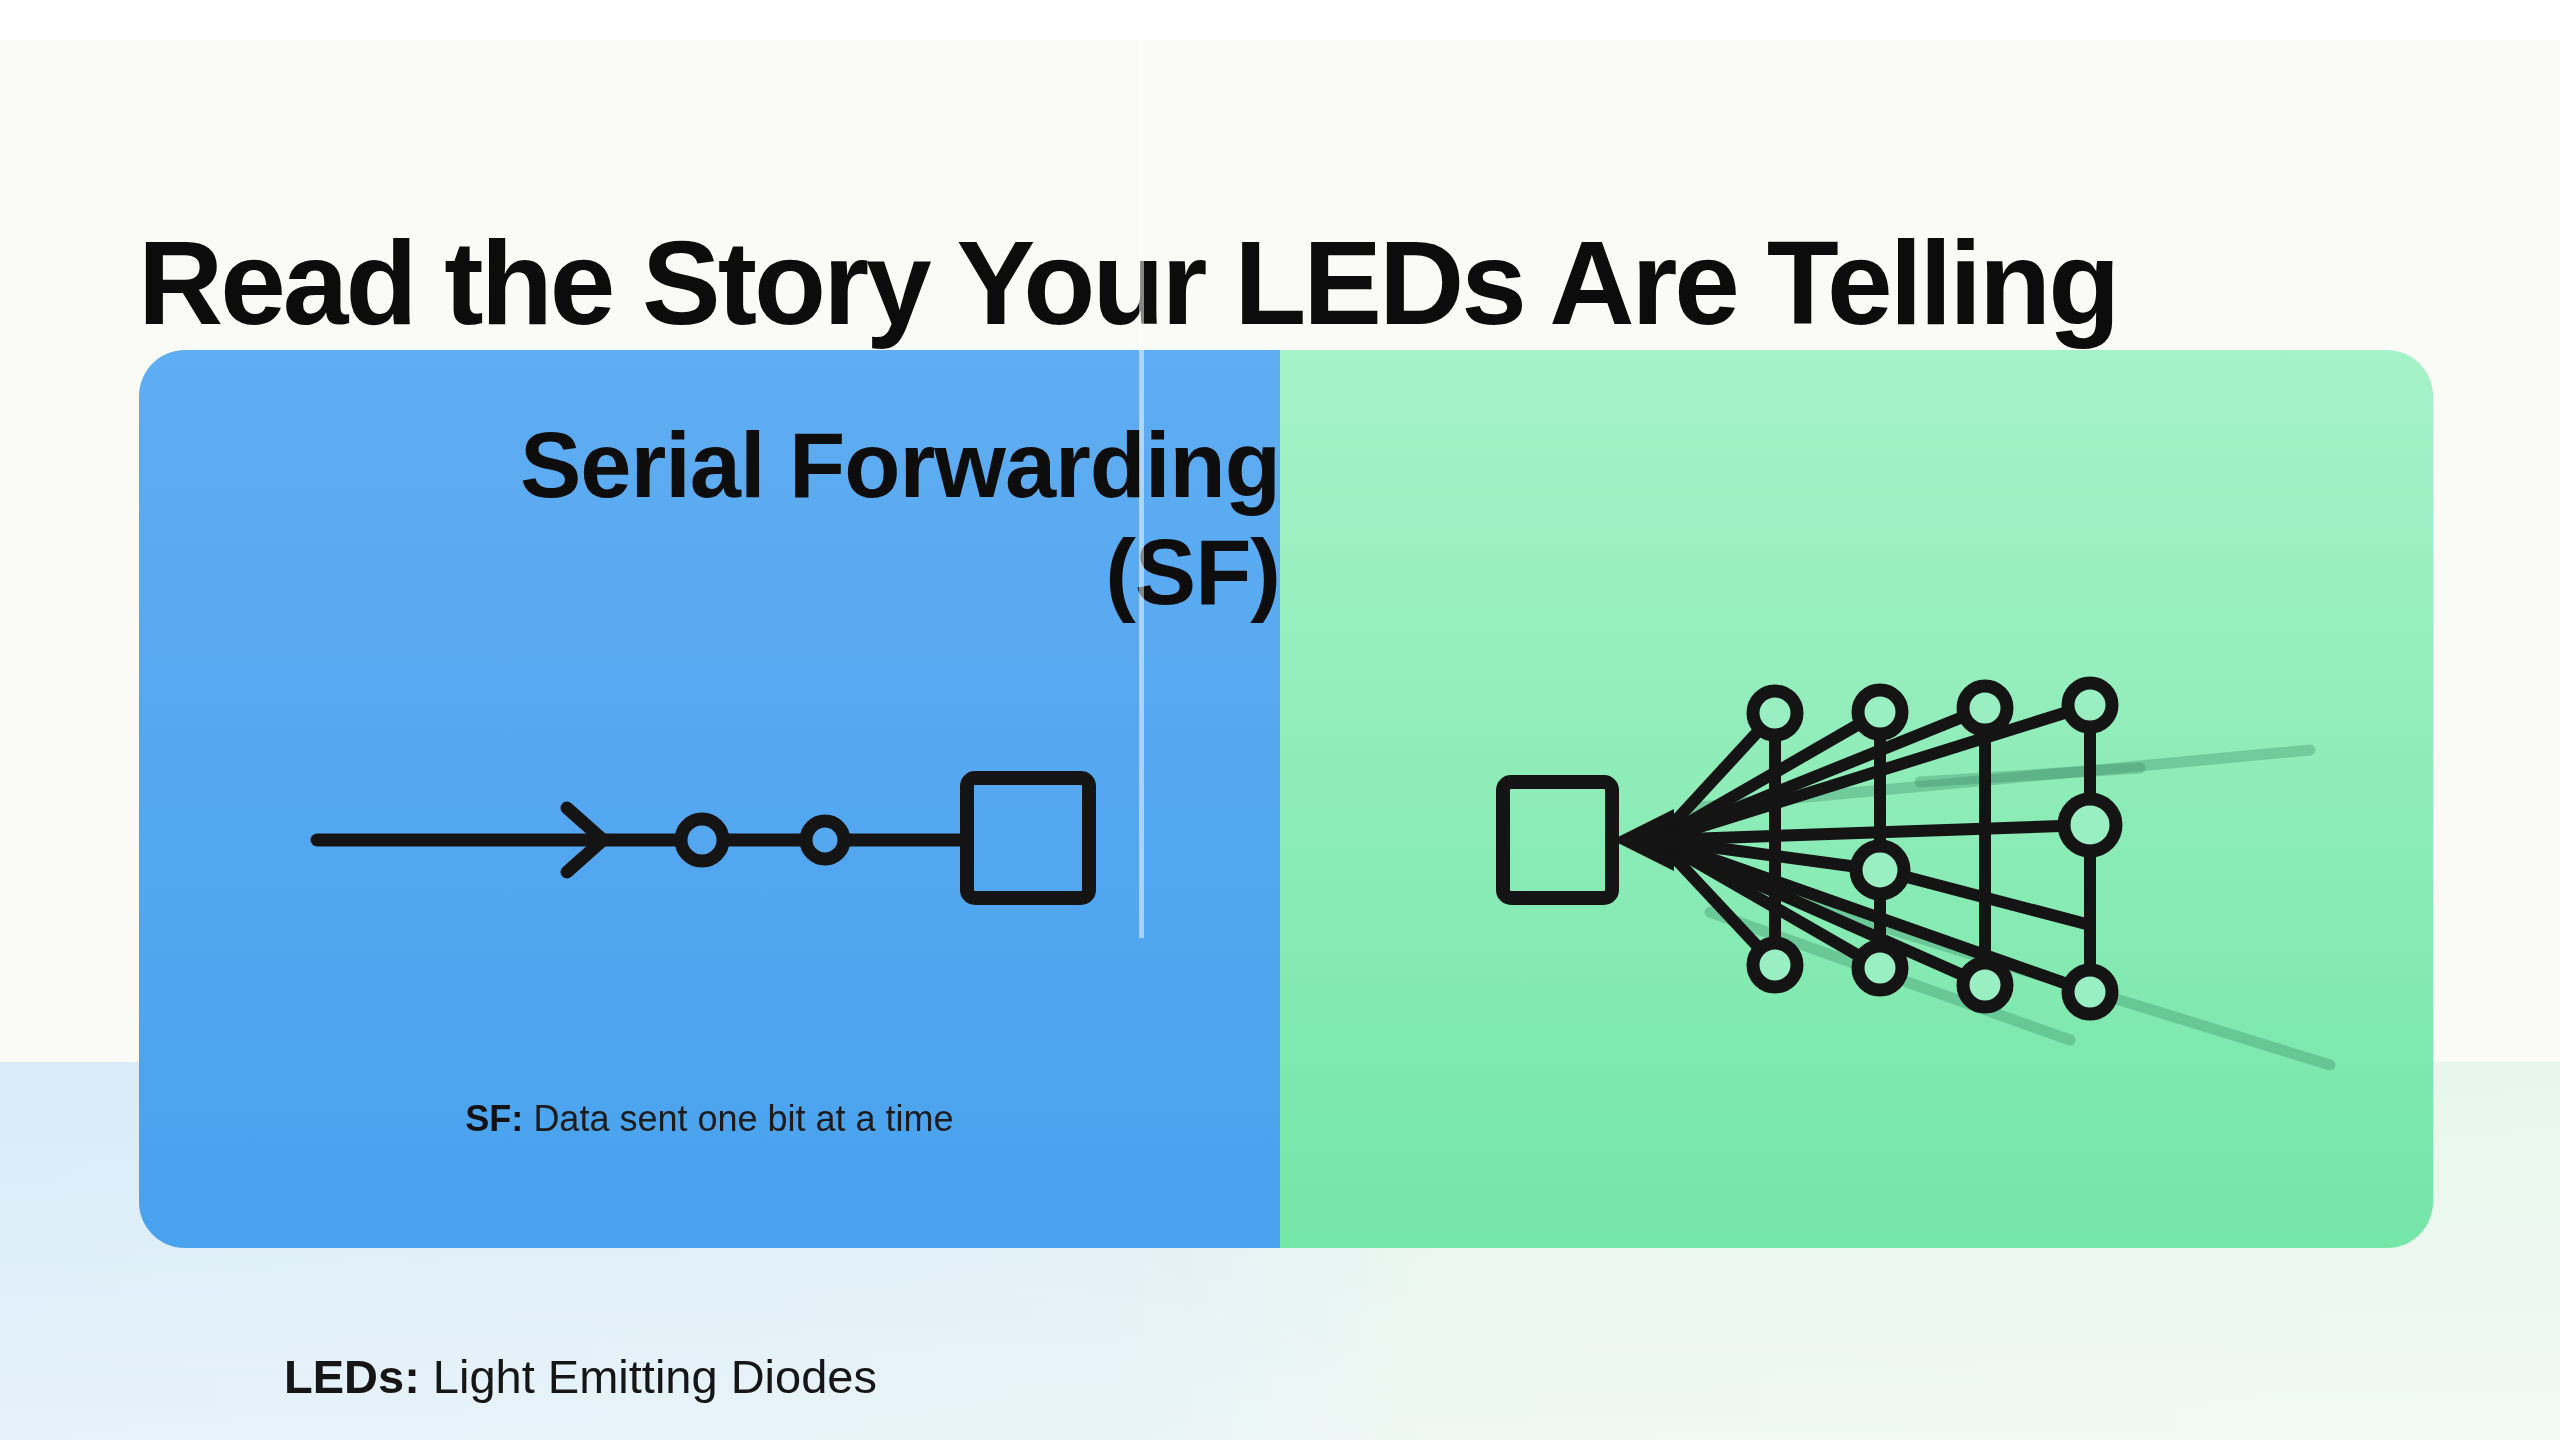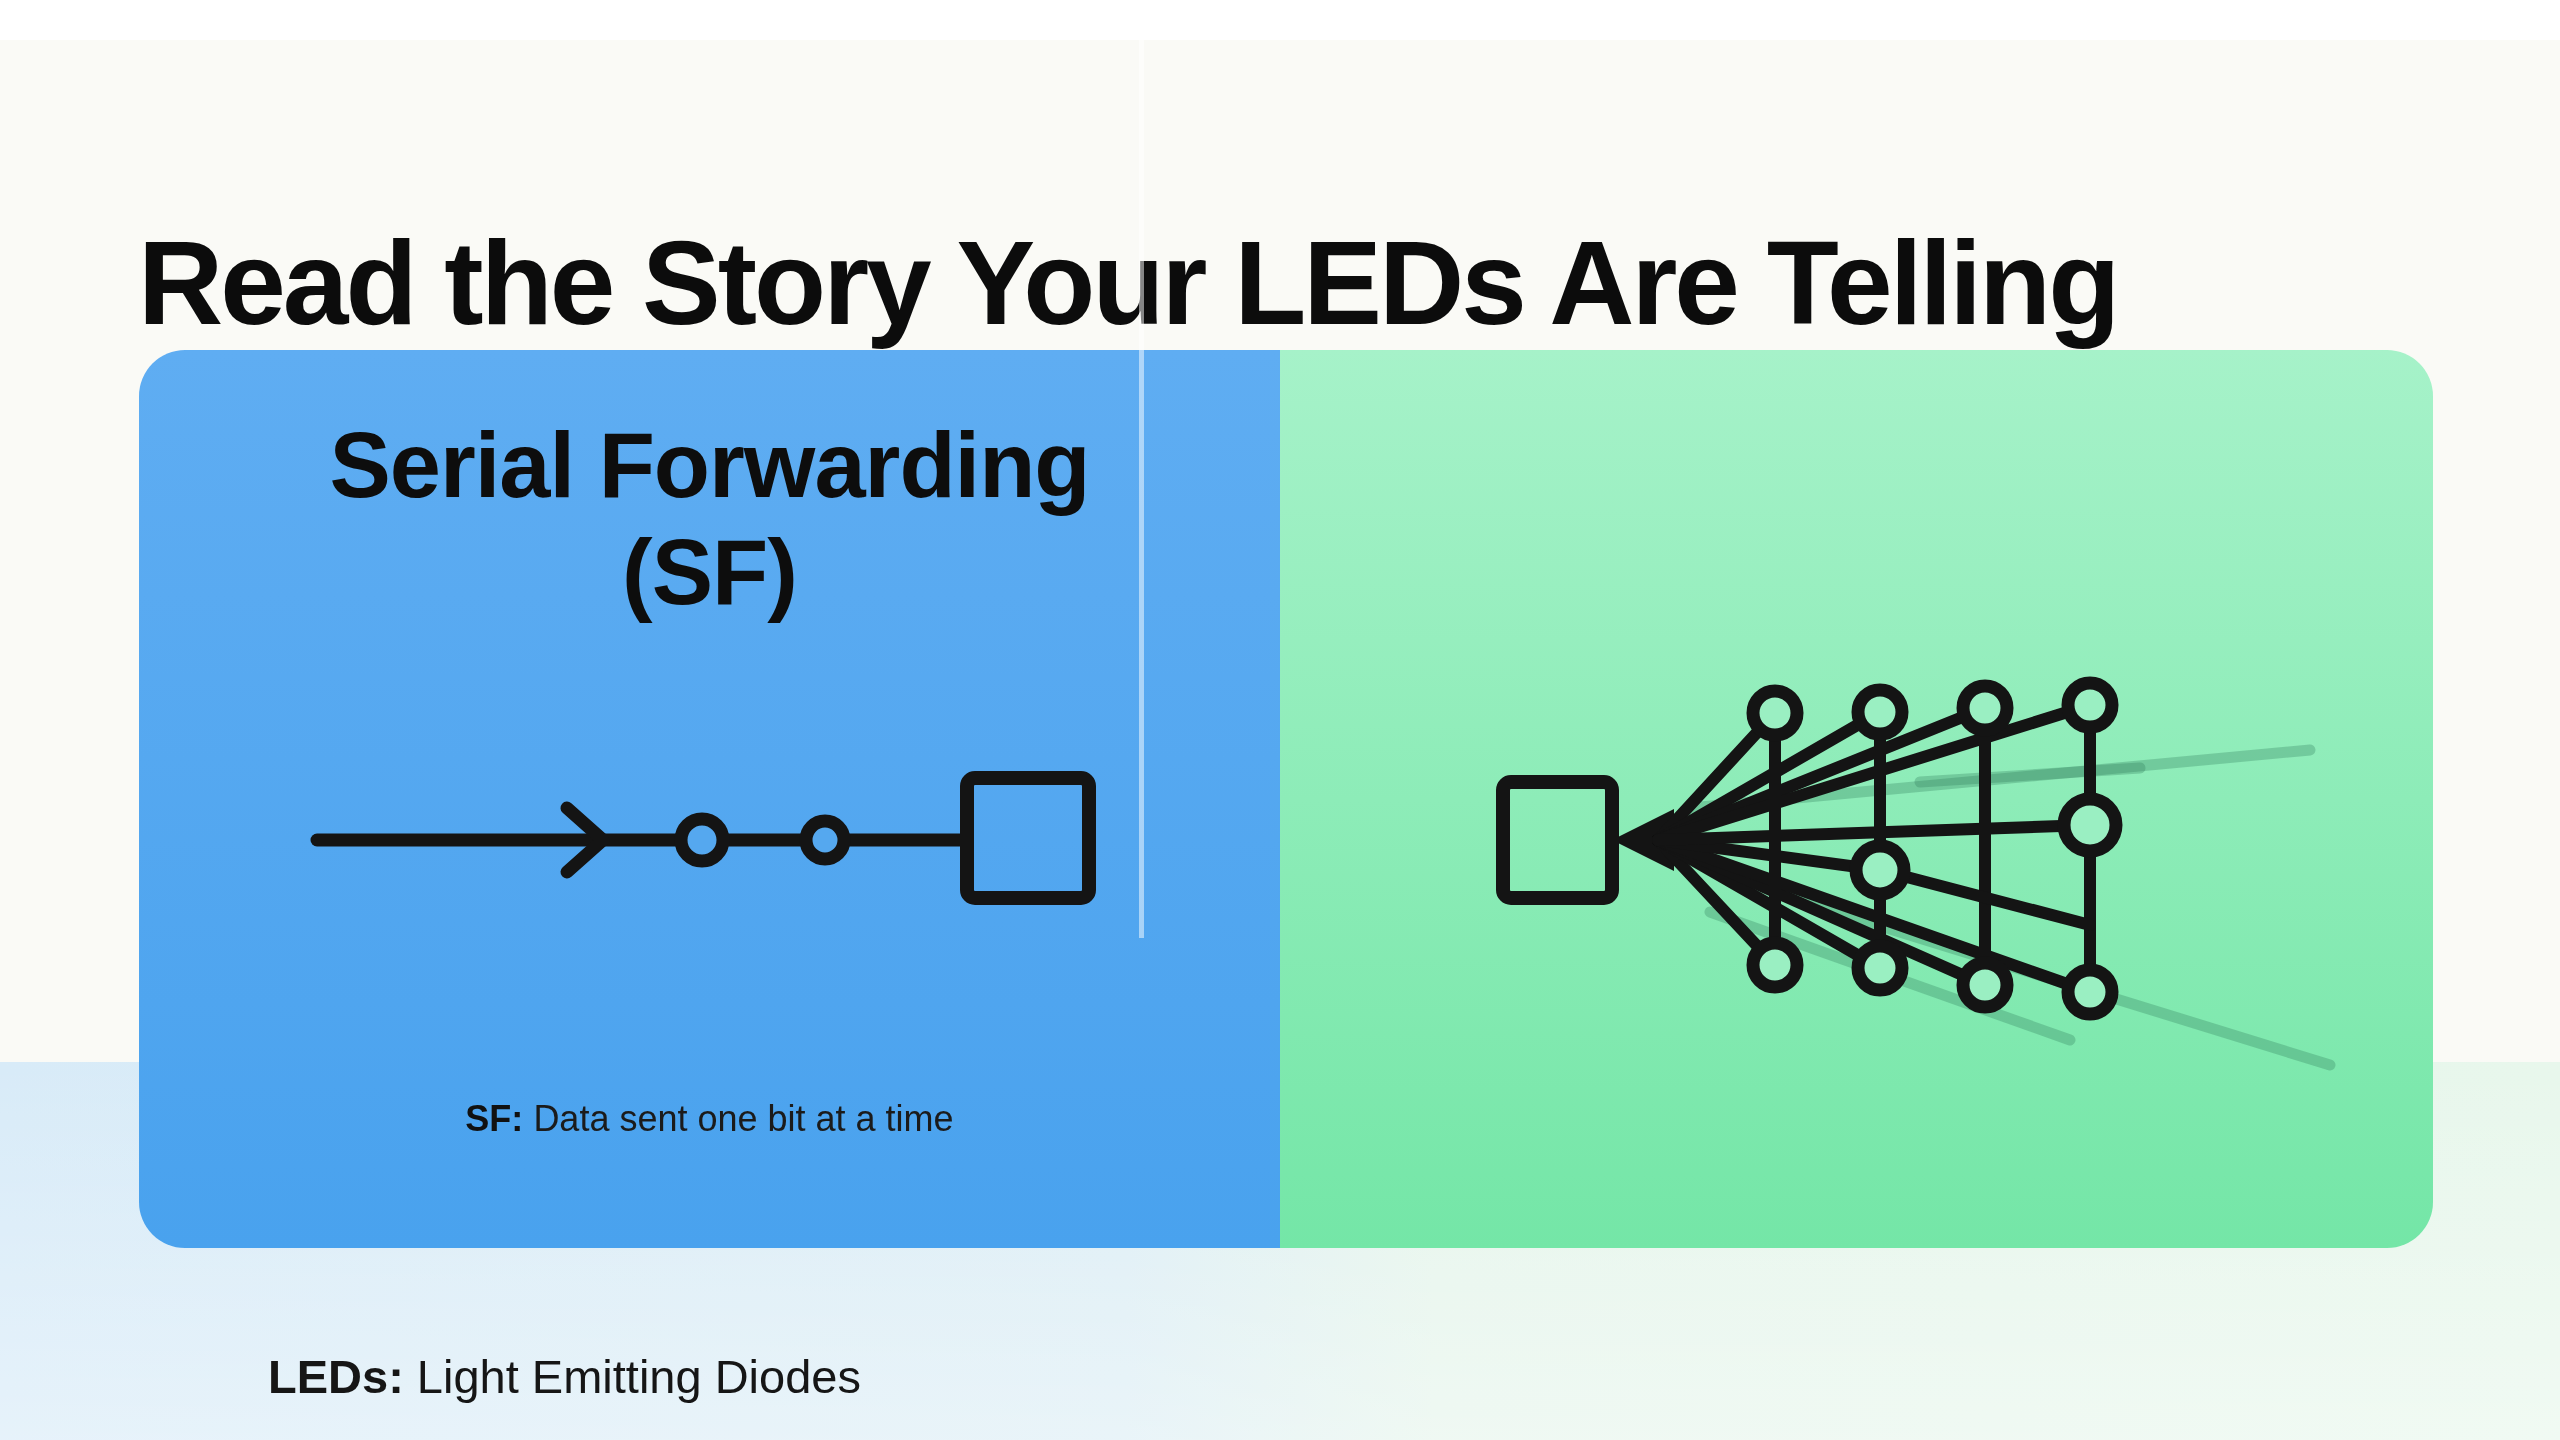--- a/index.html
+++ b/index.html
@@ -17,33 +17,33 @@
 
   .panels{position:absolute;left:139px;top:310px;width:2294px;height:898px;z-index:1;display:flex;}
   .panel{position:relative;height:898px;}
   .panel-left{width:1141px;border-radius:46px 0 0 46px;
       background:linear-gradient(180deg,var(--blue-top,#5fadf2) 0%,var(--blue-bottom,#49a2ee) 100%);}
   .panel-right{width:1153px;border-radius:0 46px 46px 0;
       background:linear-gradient(180deg,var(--green-top,#a6f2c9) 0%,var(--green-bottom,#74e6a7) 100%);}
   .panel-divider{position:absolute;left:1139px;top:0;width:5px;height:898px;
       background:rgba(255,255,255,.5);z-index:3;}
 
-  .panel h2{margin:0;position:absolute;top:62px;left:0;width:100%;text-align:center;
+  .panel h2{margin:0;position:absolute;top:62px;left:0;width:100%;text-align:right;
       font-size:92px;font-weight:800;line-height:1.16;letter-spacing:-1px;color:#0d0d0d;}
   .panel h2 span{display:block;}
 
   .diagram{position:absolute;left:0;top:0;width:100%;height:100%;}
 
   .caption{position:absolute;margin:0;top:748px;left:0;width:100%;text-align:center;
       font-size:36px;color:#1b1b1b;font-weight:400;}
   .caption b{font-weight:700;color:#111;}
 
   .footnote{position:absolute;top:1262px;font-size:47px;color:#161616;z-index:2;white-space:nowrap;}
   .footnote b{font-weight:700;}
-  .footnote-left{left:268px;}
+  .footnote-left{left:284px;}
   .footnote-right{left:1254px;}
   .wire{fill:none;stroke:var(--ink,#141414);stroke-width:13;stroke-linecap:round;stroke-linejoin:round;}
   .wire-thin{fill:none;stroke:var(--ink,#141414);stroke-width:12;stroke-linecap:round;}
   .box{fill:none;stroke:var(--ink,#141414);stroke-width:14;stroke-linejoin:round;}
   .node-blue{fill:var(--blue-fill,#55a8ef);stroke:var(--ink,#141414);stroke-width:13;}
   .node-green{fill:var(--green-fill,#9aefc2);stroke:var(--ink,#141414);stroke-width:13;}
   .ghost{fill:none;stroke:var(--ghost,#2e7a58);stroke-opacity:.3;stroke-width:11;stroke-linecap:round;}
   .arrowhead{fill:var(--ink,#141414);}
 </style>
 </head>

